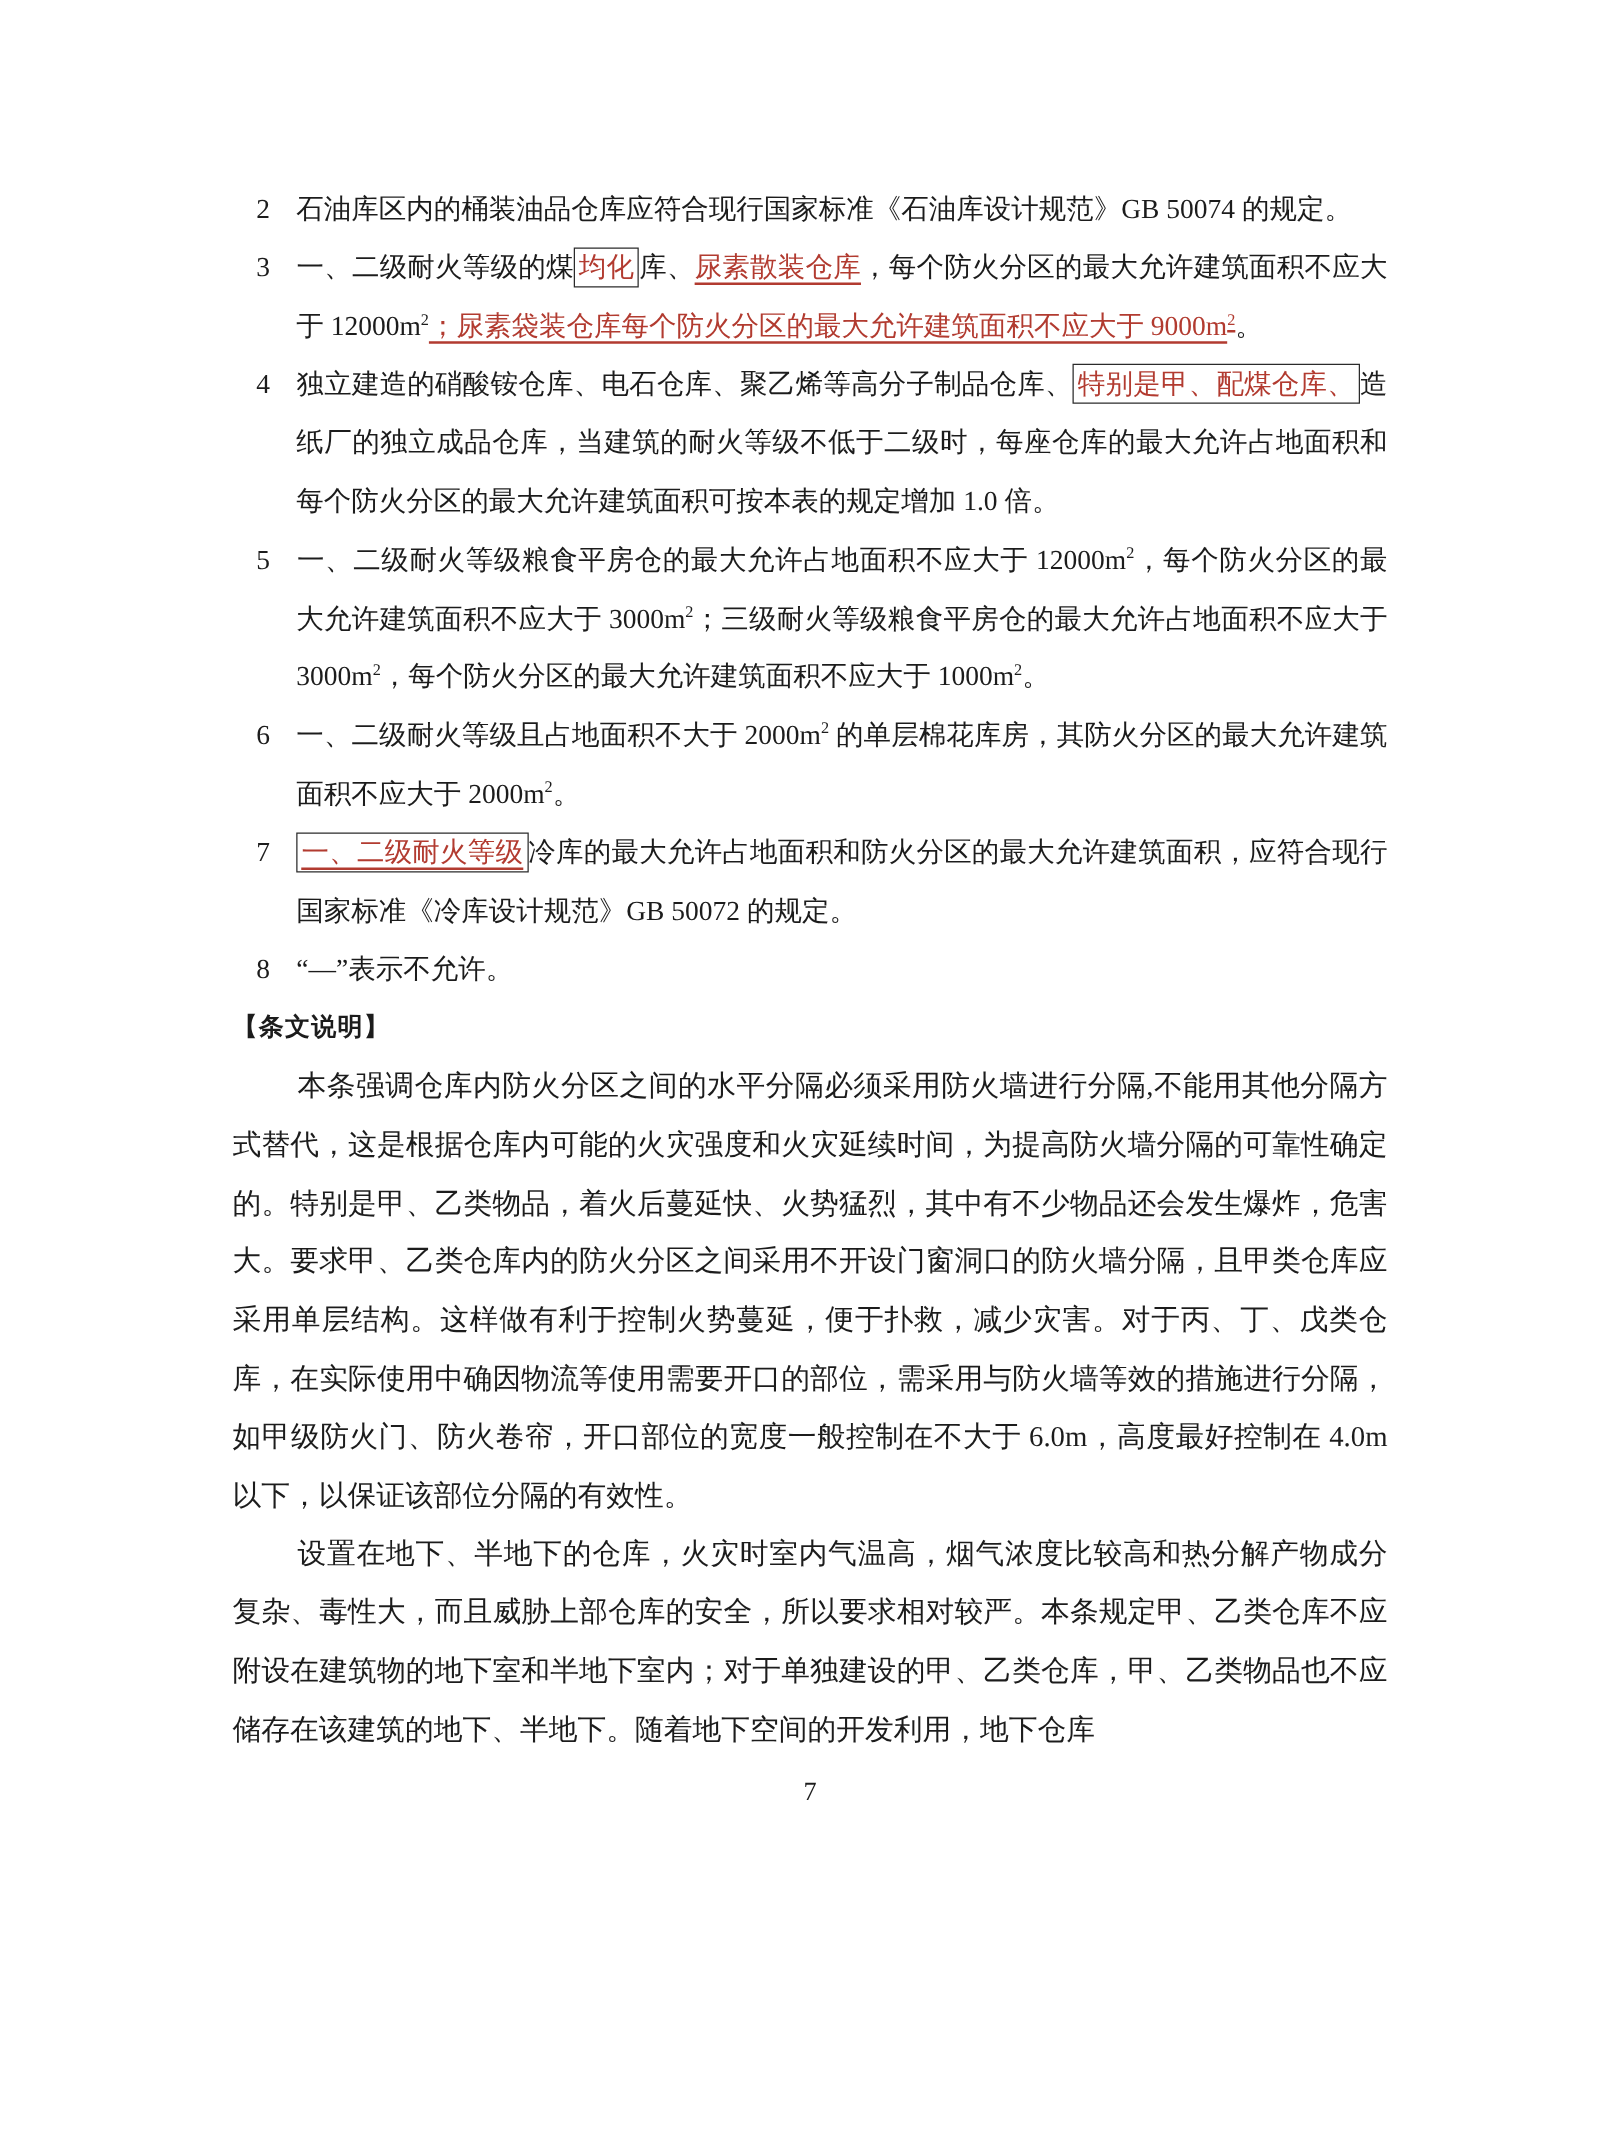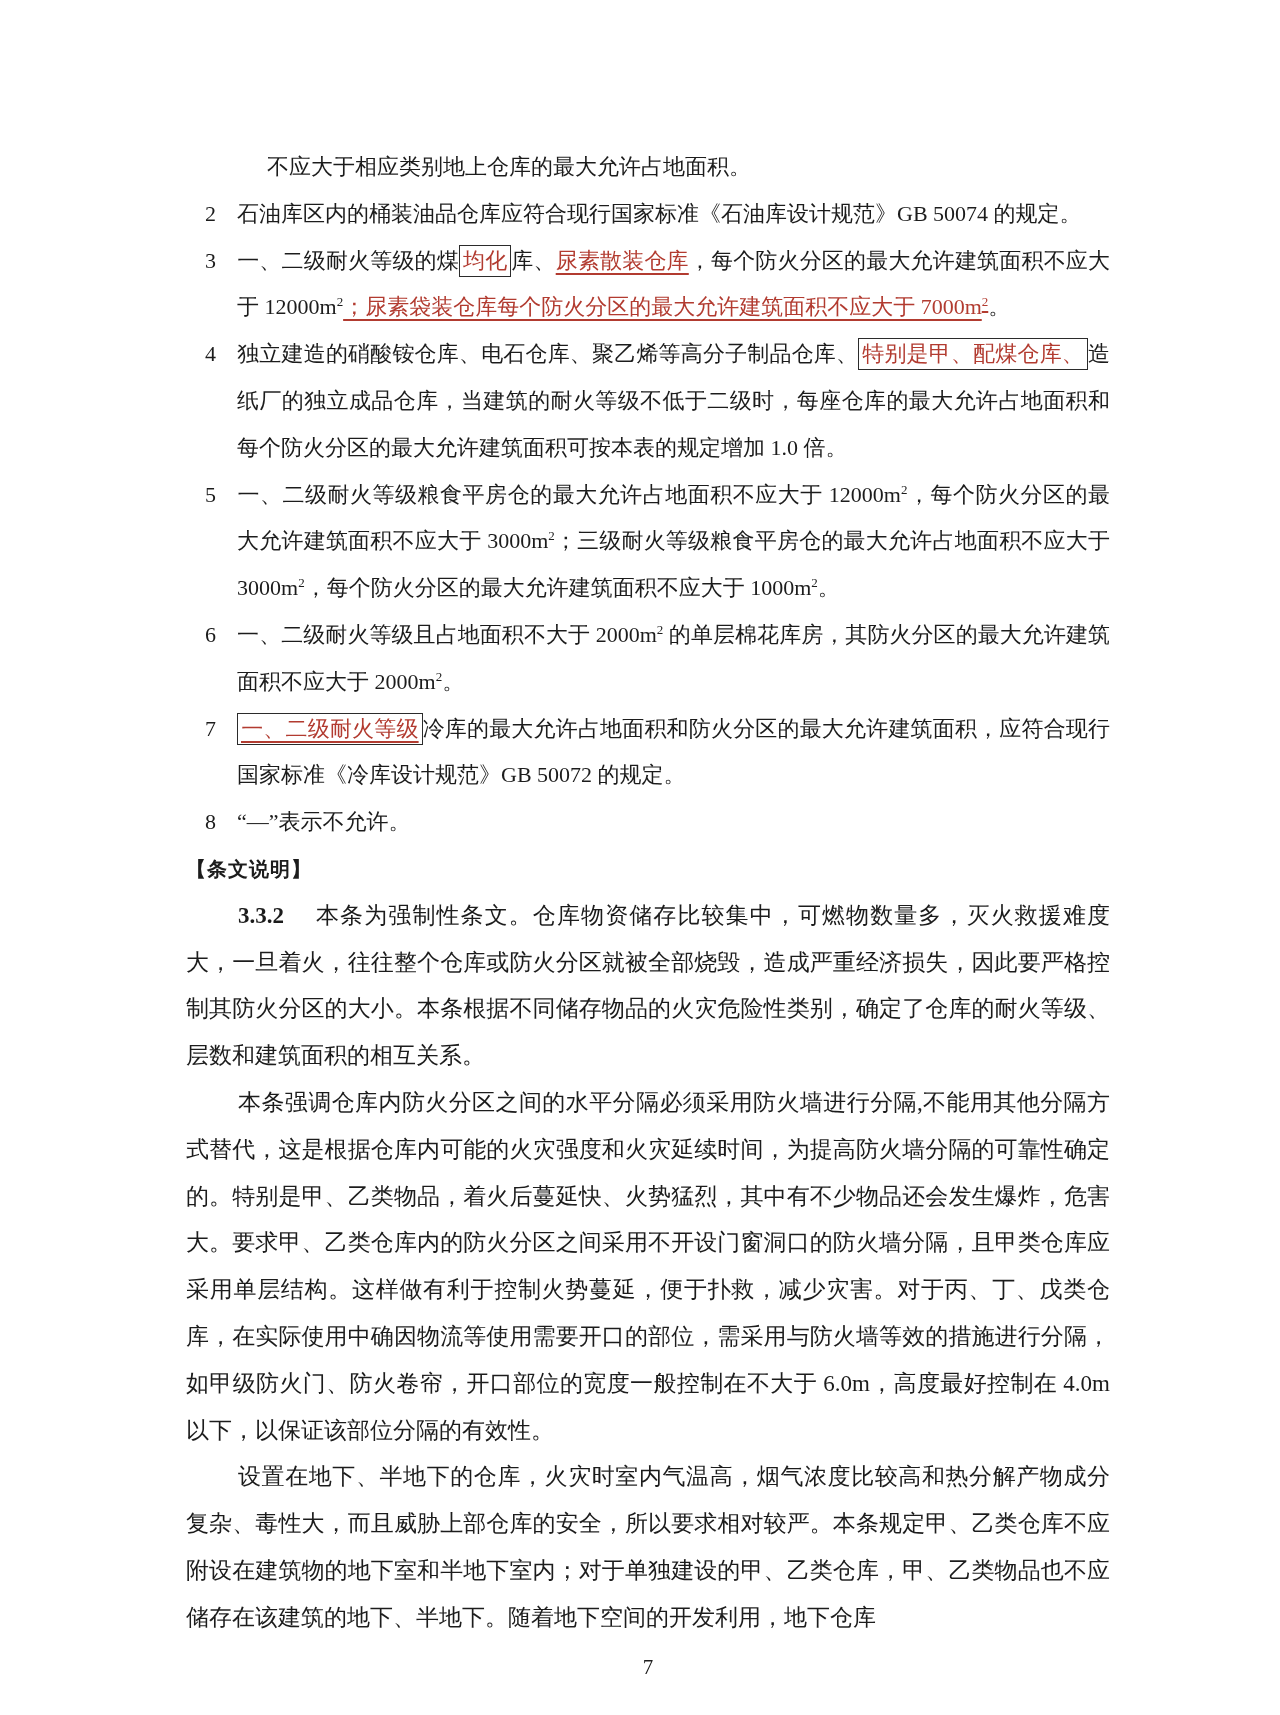--- a/index.html
+++ b/index.html
@@ -92,41 +92,39 @@
   }
 </style>
 </head>
 <body>
 
 <div class="page">
   <div class="content">
 
     <div class="list-block">
 
-      <div class="intro-frag"><span><span>不应大于相应类别地上仓库的最大允许占地面积。</span></span></div>
 
       <div class="item"><span class="num">2</span><span><span>石油库区内的桶装油品仓库应符合现行国家标准《石油库设计规范》GB 50074 的规定。</span></span></div>
 
-      <div class="item"><span class="num">3</span><span><span>一、二级耐火等级的煤</span><span class="seg-red-box">均化</span><span>库、</span><span class="seg-red-u">尿素散装仓库</span><span>，每个防火分区的最大允许建筑面积不应大于 12000m</span><sup>2</sup><span class="seg-red-u">；尿素袋装仓库每个防火分区的最大允许建筑面积不应大于 7000m</span><sup class="seg-red-u">2</sup><span>。</span></span></div>
+      <div class="item"><span class="num">3</span><span><span>一、二级耐火等级的煤</span><span class="seg-red-box">均化</span><span>库、</span><span class="seg-red-u">尿素散装仓库</span><span>，每个防火分区的最大允许建筑面积不应大于 12000m</span><sup>2</sup><span class="seg-red-u">；尿素袋装仓库每个防火分区的最大允许建筑面积不应大于 9000m</span><sup class="seg-red-u">2</sup><span>。</span></span></div>
 
       <div class="item"><span class="num">4</span><span><span>独立建造的硝酸铵仓库、电石仓库、聚乙烯等高分子制品仓库、</span><span class="seg-red-box">特别是甲、配煤仓库、</span><span>造纸厂的独立成品仓库，当建筑的耐火等级不低于二级时，每座仓库的最大允许占地面积和每个防火分区的最大允许建筑面积可按本表的规定增加 1.0 倍。</span></span></div>
 
       <div class="item"><span class="num">5</span><span><span>一、二级耐火等级粮食平房仓的最大允许占地面积不应大于 12000m</span><sup>2</sup><span>，每个防火分区的最大允许建筑面积不应大于 3000m</span><sup>2</sup><span>；三级耐火等级粮食平房仓的最大允许占地面积不应大于 3000m</span><sup>2</sup><span>，每个防火分区的最大允许建筑面积不应大于 1000m</span><sup>2</sup><span>。</span></span></div>
 
       <div class="item"><span class="num">6</span><span><span>一、二级耐火等级且占地面积不大于 2000m</span><sup>2</sup><span> 的单层棉花库房，其防火分区的最大允许建筑面积不应大于 2000m</span><sup>2</sup><span>。</span></span></div>
 
       <div class="item"><span class="num">7</span><span><span class="seg-red-box-u">一、二级耐火等级</span><span>冷库的最大允许占地面积和防火分区的最大允许建筑面积，应符合现行国家标准《冷库设计规范》GB 50072 的规定。</span></span></div>
 
       <div class="item"><span class="num">8</span><span><span>“—”表示不允许。</span></span></div>
 
     </div>
 
     <div class="expl-header"><span>【条文说明】</span></div>
 
-    <div class="para"><span><span class="seg-bold">3.3.2</span><span>　 本条为强制性条文。仓库物资储存比较集中，可燃物数量多，灭火救援难度大，一旦着火，往往整个仓库或防火分区就被全部烧毁，造成严重经济损失，因此要严格控制其防火分区的大小。本条根据不同储存物品的火灾危险性类别，确定了仓库的耐火等级、层数和建筑面积的相互关系。</span></span></div>
 
     <div class="para"><span><span>本条强调仓库内防火分区之间的水平分隔必须采用防火墙进行分隔,不能用其他分隔方式替代，这是根据仓库内可能的火灾强度和火灾延续时间，为提高防火墙分隔的可靠性确定的。特别是甲、乙类物品，着火后蔓延快、火势猛烈，其中有不少物品还会发生爆炸，危害大。要求甲、乙类仓库内的防火分区之间采用不开设门窗洞口的防火墙分隔，且甲类仓库应采用单层结构。这样做有利于控制火势蔓延，便于扑救，减少灾害。对于丙、丁、戊类仓库，在实际使用中确因物流等使用需要开口的部位，需采用与防火墙等效的措施进行分隔，如甲级防火门、防火卷帘，开口部位的宽度一般控制在不大于 6.0m，高度最好控制在 4.0m 以下，以保证该部位分隔的有效性。</span></span></div>
 
     <div class="para"><span><span>设置在地下、半地下的仓库，火灾时室内气温高，烟气浓度比较高和热分解产物成分复杂、毒性大，而且威胁上部仓库的安全，所以要求相对较严。本条规定甲、乙类仓库不应附设在建筑物的地下室和半地下室内；对于单独建设的甲、乙类仓库，甲、乙类物品也不应储存在该建筑的地下、半地下。随着地下空间的开发利用，地下仓库</span></span></div>
 
     <div class="page-num"><span>7</span></div>
 
   </div>
 </div>
 

